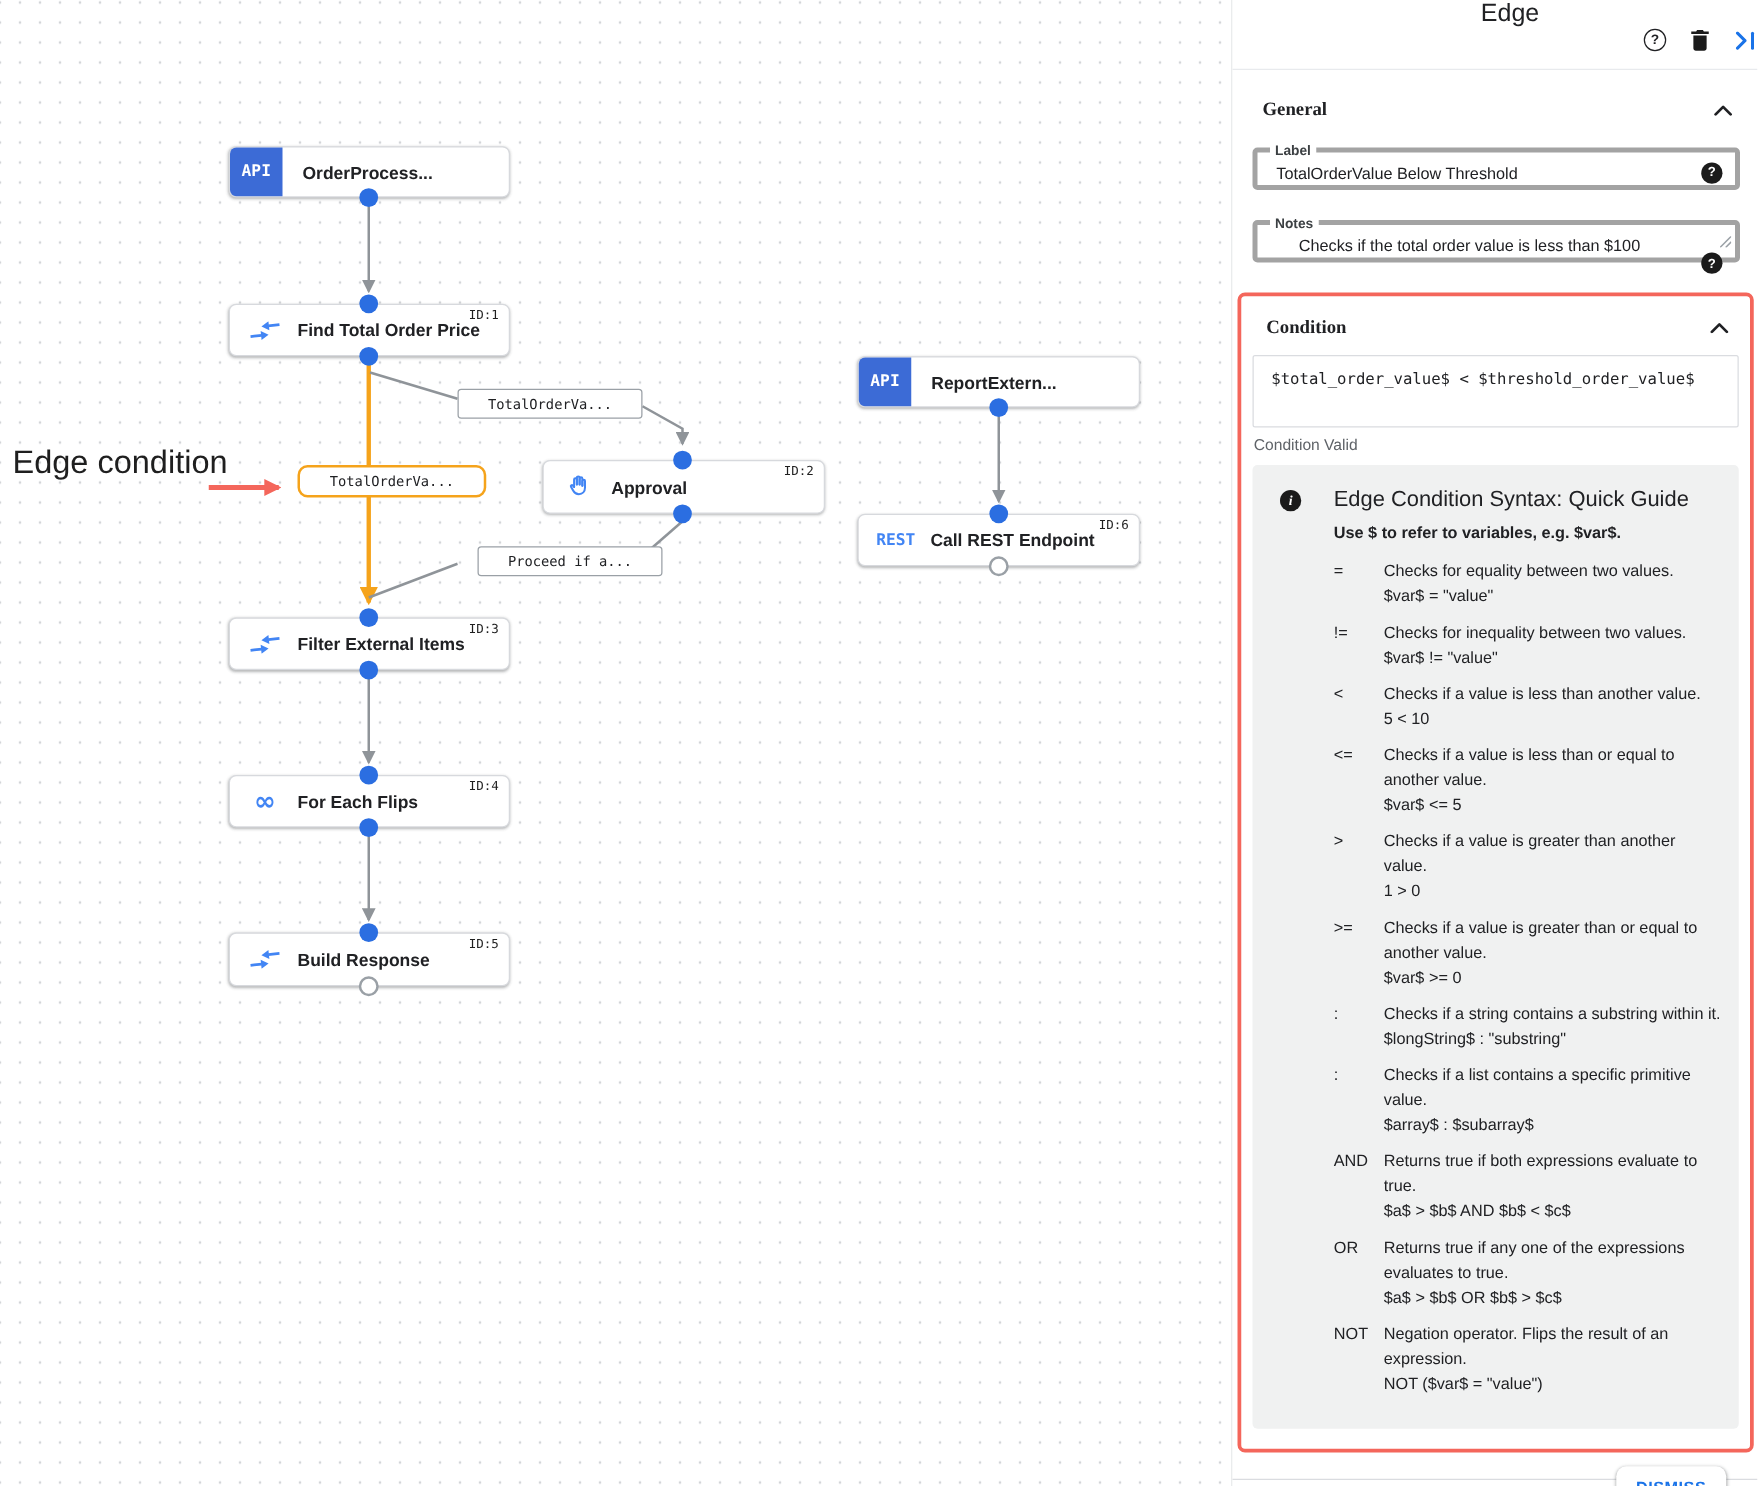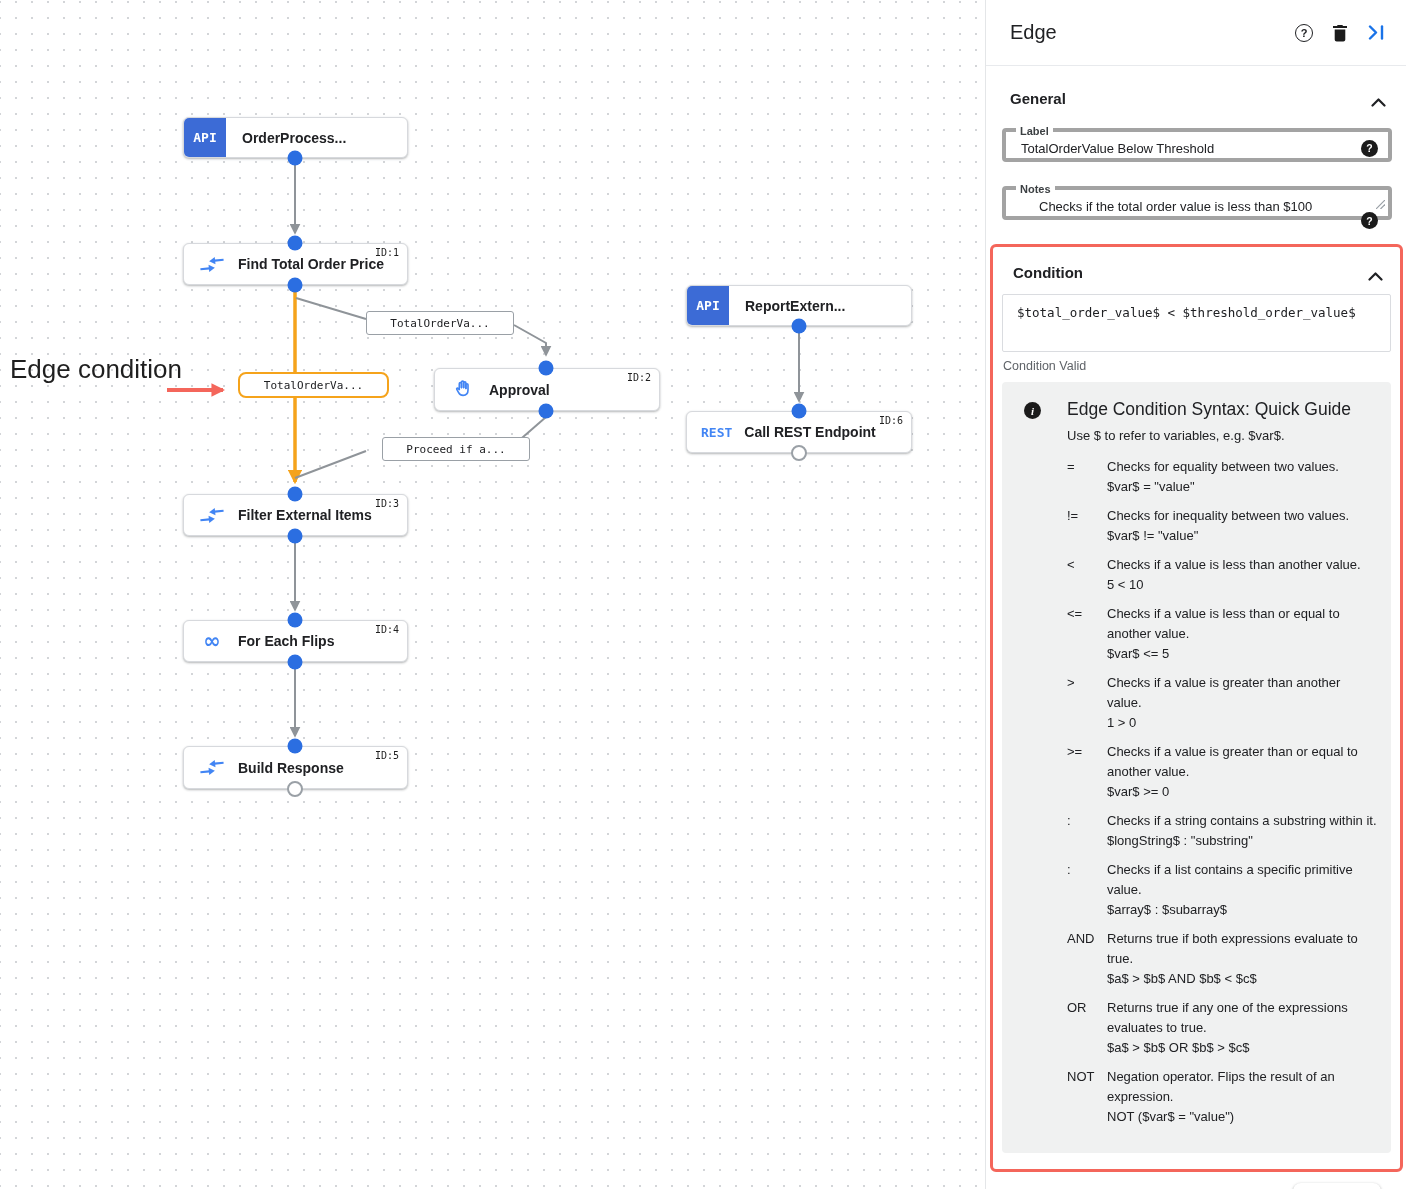--- a/index.html
+++ b/index.html
@@ -47,27 +47,27 @@
   .annotation-text {
     position:absolute; left:10px; top:354px; font-size:26px; font-weight:500;
     color:#1f1f1f; letter-spacing:0;
   }
 
   
   .panel {
     position:absolute; left:986px; top:0; width:420px; height:1189px;
     background:#fff;
   }
-  .panel-header { height:66px; display:flex; align-items:center; padding:0 20px 0 24px; border-bottom:1px solid #e8eaed; }
+  .panel-header { height:56px; display:flex; align-items:center; padding:0 0 0 24px; border-bottom:1px solid #e8eaed;flex-direction:column; }
   .panel-title { font-size:20px; font-weight:400; color:#202124; }
   .header-icons { margin-left:auto; display:flex; align-items:center; gap:19px; }
   .icon-btn { background:none; border:none; cursor:pointer; display:flex; align-items:center; justify-content:center; padding:0; }
   .help-outline { width:18px; height:18px; border:1.7px solid #202124; border-radius:50%; display:flex; align-items:center; justify-content:center; font-size:11px; font-weight:700; color:#202124; }
 
-  .section-head { display:flex; align-items:flex-end; padding:24px 20px 0 24px; }
+  .section-head { display:flex; align-items:center; padding:24px 20px 0 24px;font-family:Liberation Serif, serif; }
   .section-title { font-size:15px; font-weight:700; color:#202124; }
   .chev { margin-left:auto; }
 
   .field { position:relative; margin:21px 14px 0 16px; border:4px solid #a3a3a3; border-radius:4px; background:#fff; }
   .field-label { position:absolute; top:-7px; left:10px; background:#fff; padding:0 4px; font-size:11px; font-weight:600; color:#3c4043; }
   .field input, .field textarea {
     width:100%; border:none; outline:none; background:transparent;
     font-family:"Liberation Sans", sans-serif; font-size:13px; color:#202124;
   }
   .field-row { display:flex; align-items:center; }
@@ -85,21 +85,21 @@
     padding:10px 14px; font-family:"DejaVu Sans Mono", monospace; font-size:12.5px; color:#202124; background:#fff;
     white-space:pre; overflow:hidden;
   }
   .condition-status { margin:7px 9px 0 10px; font-size:12.5px; color:#5f6368; }
 
   .guide { margin:9px 9px 0 9px; background:#f0f1f1; border-radius:4px; padding:17px 14px 26px 22px; }
   .guide-head { display:flex; align-items:flex-start; gap:26px; }
   .info-filled { width:17px; height:17px; background:#1b1b1b; color:#fff; border-radius:50%; flex:none; margin-top:3px;
     display:flex; align-items:center; justify-content:center; font-size:11px; font-weight:700; font-family:"Liberation Serif", serif; font-style:italic; }
   .guide-title { font-size:17.5px; font-weight:400; color:#202124; }
-  .guide-intro { margin:8px 0 0 43px; font-size:13px; color:#202124; }
+  .guide-intro { margin:8px 0 0 43px; font-size:13px; color:#202124;font-weight:bold; }
   .guide-rows { margin:14px 0 0 43px; display:flex; flex-direction:column; gap:9px; }
   .g-row { display:flex; }
   .g-op { width:40px; flex:none; font-size:13px; color:#202124; line-height:20px; }
   .g-body { font-size:13px; line-height:20px; color:#202124; max-width:272px; }
 
   .panel-footer { position:relative; margin-top:11px; height:44px; }
   .footer-divider { position:absolute; left:0; right:0; top:10px; border-top:1px solid #dadce0; }
   .dismiss-btn {
     position:absolute; right:25px; top:0; background:#fff; border:none; border-radius:8px;
     box-shadow:0 1px 3px rgba(60,64,67,.35), 0 1px 2px rgba(60,64,67,.2);

